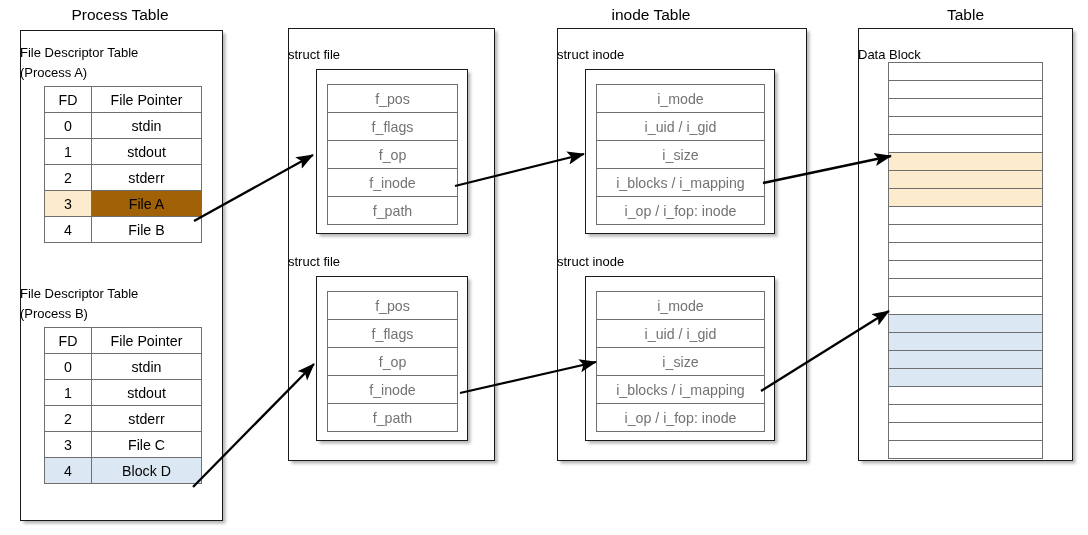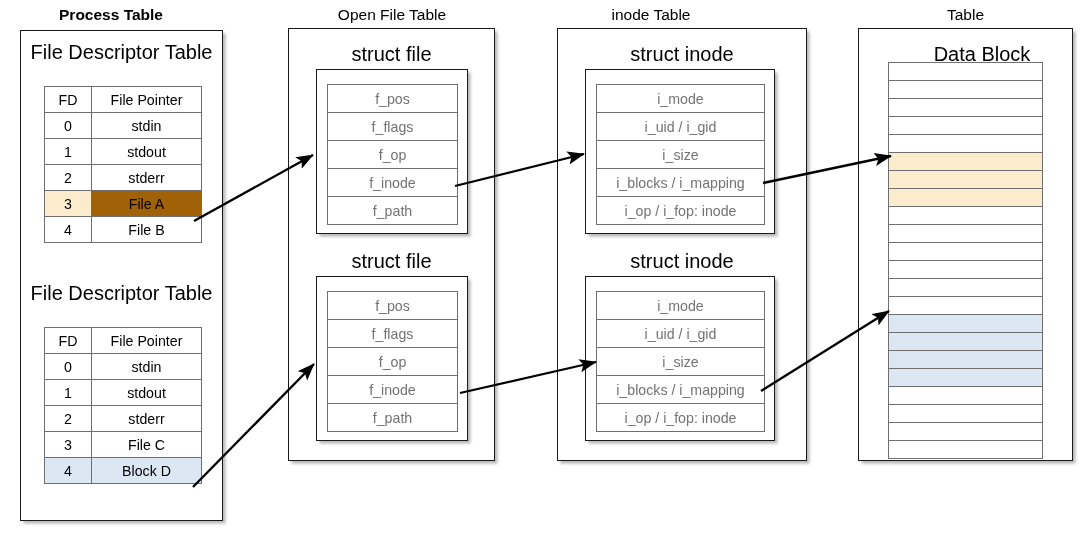--- a/index.html
+++ b/index.html
@@ -38,22 +38,22 @@
   .inner-box {
     position: absolute;
     box-sizing: border-box;
     border: 1.4px solid #1a1a1a;
     background: #ffffff;
     box-shadow: 2.5px 2.5px 3px rgba(0,0,0,0.30);
   }
   .box-heading {
     position: absolute;
     left: 0; right: 18px;
-    text-align: center;
-    font-size: 20px;
+    text-align: left;
+    font-size: 13px;
     line-height: 19px;
     white-space: nowrap;
   }
   .box-heading.two-line { line-height: 19.5px; }
 
   
   table.grid {
     position: absolute;
     border-collapse: collapse;
     table-layout: fixed;
@@ -113,29 +113,29 @@
     width: 1088px;
     height: 535px;
     pointer-events: none;
   }
 </style>
 </head>
 <body>
 
 <div id="canvas">
 
-  <div class="col-title" style="left:11px; top:5px; width:200px;font-weight:bold;">Process Table</div>
-  <div class="col-title" style="left:288px; top:5px; width:208px;">Open File Table</div>
+  <div class="col-title" style="left:20px; top:5px; width:200px;">Process Table</div>
   <div class="col-title" style="left:526px; top:5px; width:250px;">inode Table</div>
   <div class="col-title" style="left:858px; top:5px; width:215px;">Table</div>
 
   <div class="outer-box" style="left:20px; top:30px; width:203px; height:491px;"></div>
 
   <div class="box-heading two-line" style="left:20px; top:43px; width:203px;">
     <div>File Descriptor Table</div>
+    <div>(Process A)</div>
   </div>
 
   <table class="grid fd-table" style="left:44px; top:86px;">
     <tbody>
       <tr>
         <td class="c-fd">FD</td>
         <td class="c-fp">File Pointer</td>
       </tr>
       <tr>
         <td class="c-fd">0</td>
@@ -155,20 +155,21 @@
       </tr>
       <tr>
         <td class="c-fd">4</td>
         <td class="c-fp">File B</td>
       </tr>
     </tbody>
   </table>
 
   <div class="box-heading two-line" style="left:20px; top:284px; width:203px;">
     <div>File Descriptor Table</div>
+    <div>(Process B)</div>
   </div>
 
   <table class="grid fd-table" style="left:44px; top:327px;">
     <tbody>
       <tr>
         <td class="c-fd">FD</td>
         <td class="c-fp">File Pointer</td>
       </tr>
       <tr>
         <td class="c-fd">0</td>

